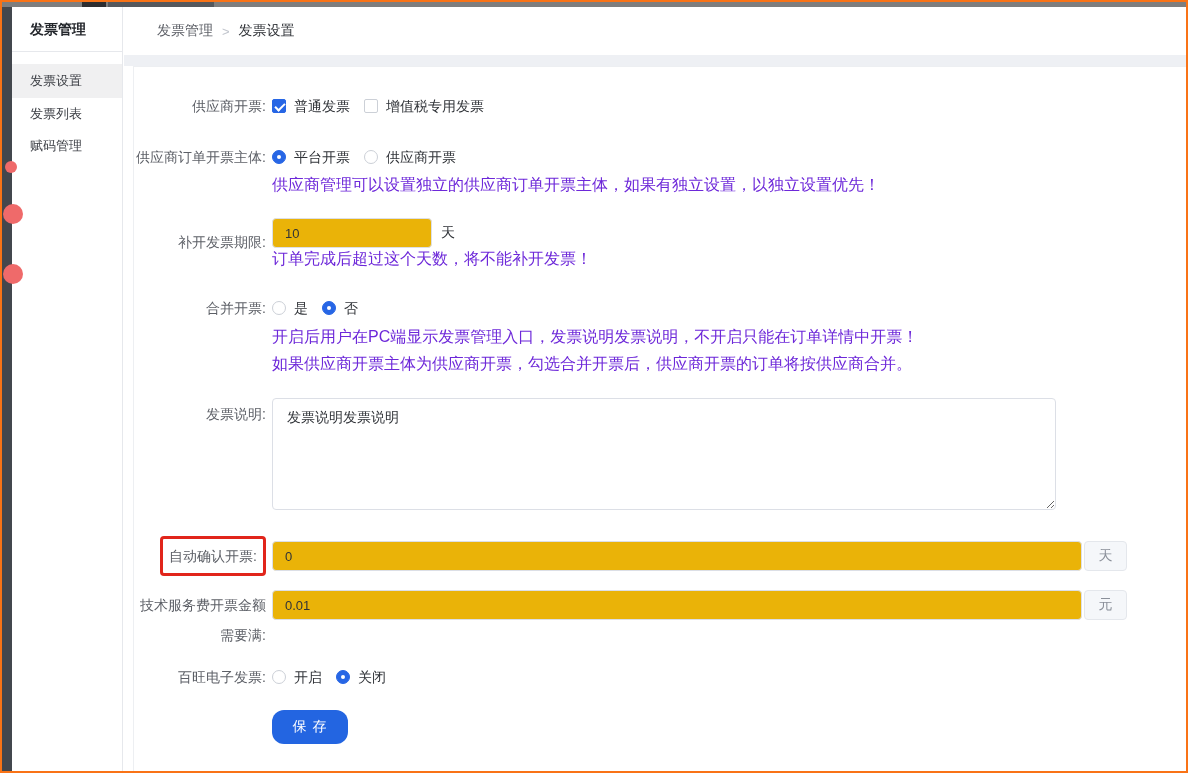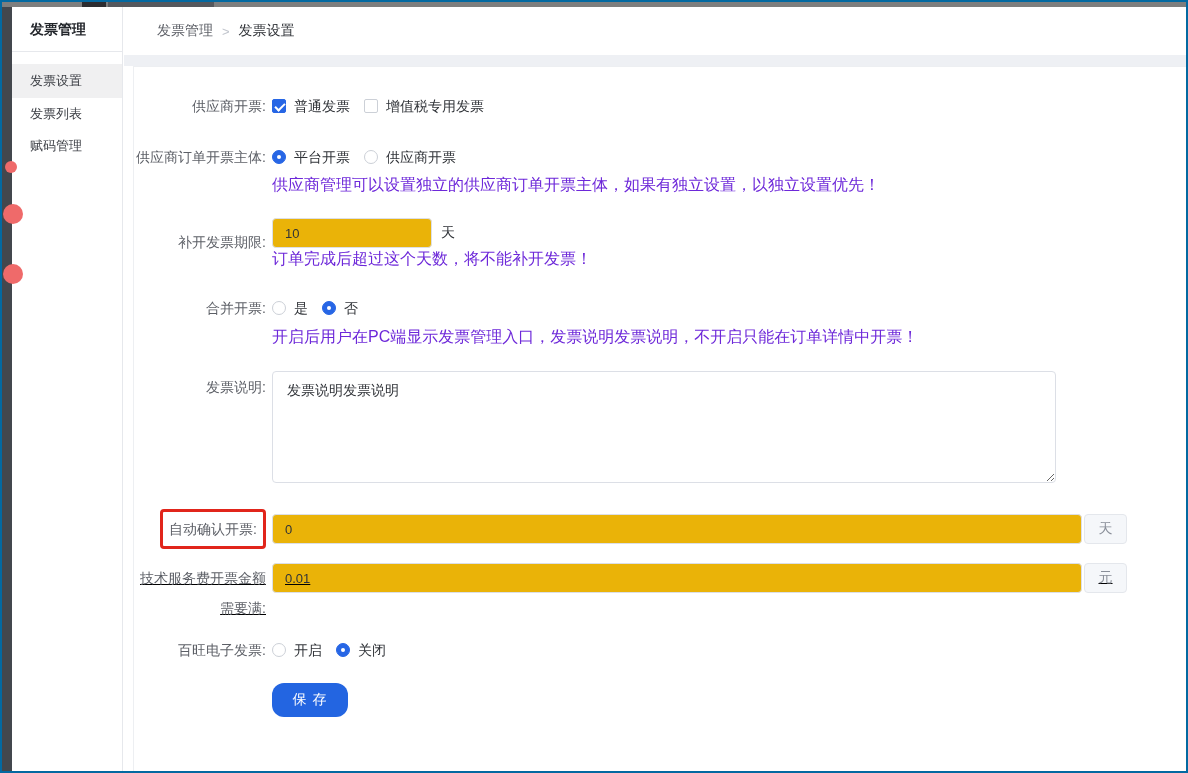--- a/index.html
+++ b/index.html
@@ -1,19 +1,19 @@
 <!DOCTYPE html>
 <html><head>
 <meta charset="utf-8">
 <style>
   * { margin:0; padding:0; box-sizing:border-box; }
   html,body { width:1188px; height:773px; }
   body { font-family:"Liberation Sans","DejaVu Sans",sans-serif; background:#fff; }
 
-  .screen { position:relative; width:1188px; height:773px; border:2px solid #0369a1;
+  .screen { position:relative; width:1188px; height:773px; border:2px solid #f97316;
             background:#fff; overflow:hidden; }
 
   
   .top-strip { position:absolute; left:0; top:0; right:0; height:5px; background:#7e7e7e; z-index:30; }
   .top-strip .seg-black { position:absolute; left:80px; top:0; width:24px; height:5px; background:#2d2d30; }
   .top-strip .seg-dark  { position:absolute; left:106px; top:0; width:106px; height:5px; background:#55585d; }
 
   
   .left-rail { position:absolute; left:0; top:5px; bottom:0; width:10px; background:#43474d; z-index:20; }
   .rail-dot { position:absolute; border-radius:50%; background:#ef6a6a; }
@@ -46,21 +46,21 @@
   .row-label { width:132px; flex:none; text-align:right; font-size:14px; color:#5c5f66; line-height:14px; }
   .row-body { margin-left:6px; }
   .help { font-size:16px; color:#6d28d9; line-height:12px; }
 
   .r1 { margin-top:32px; }
   .r2 { margin-top:37px; align-items:flex-start; }
   .r3 { margin-top:27px; }
   .r4 { margin-top:36px; align-items:flex-start; }
   .r5 { margin-top:28px; align-items:flex-start; }
   .r6 { margin-top:22px; }
-  .r7 { margin-top:14px; align-items:flex-start;text-decoration:underline; }
+  .r7 { margin-top:14px; align-items:flex-start; }
   .r8 { margin-top:28px; }
   .r9 { margin-top:26px; }
 
   .opt-line { display:flex; align-items:center; height:14px; }
   .opt { display:flex; align-items:center; margin-right:14px; cursor:pointer; }
   .opt-label { font-size:14px; color:#303338; margin-left:8px; line-height:14px;text-align:center; }
 
   .checkbox { width:14px; height:14px; border:1px solid #ccd0d7; border-radius:2px; background:#fff; position:relative; }
   .checkbox.on { background:#2766e5; border-color:#2766e5; }
   .checkbox.on::after { content:''; position:absolute; left:4px; top:1px; width:4px; height:8px;
@@ -186,20 +186,21 @@
               <span class="opt">
                 <span class="radio"></span>
                 <span class="opt-label">是</span>
               </span>
               <span class="opt">
                 <span class="radio on"></span>
                 <span class="opt-label">否</span>
               </span>
             </div>
             <div class="help help-gap16">开启后用户在PC端显示发票管理入口，发票说明发票说明，不开启只能在订单详情中开票！</div>
+            <div class="help help-gap15">如果供应商开票主体为供应商开票，勾选合并开票后，供应商开票的订单将按供应商合并。</div>
           </div>
         </div>
 
         <div class="row r5">
           <div class="row-label" style="padding-top:9px;">发票说明:</div>
           <div class="row-body">
             <textarea class="note-area" style="">发票说明发票说明</textarea>
           </div>
         </div>
 

